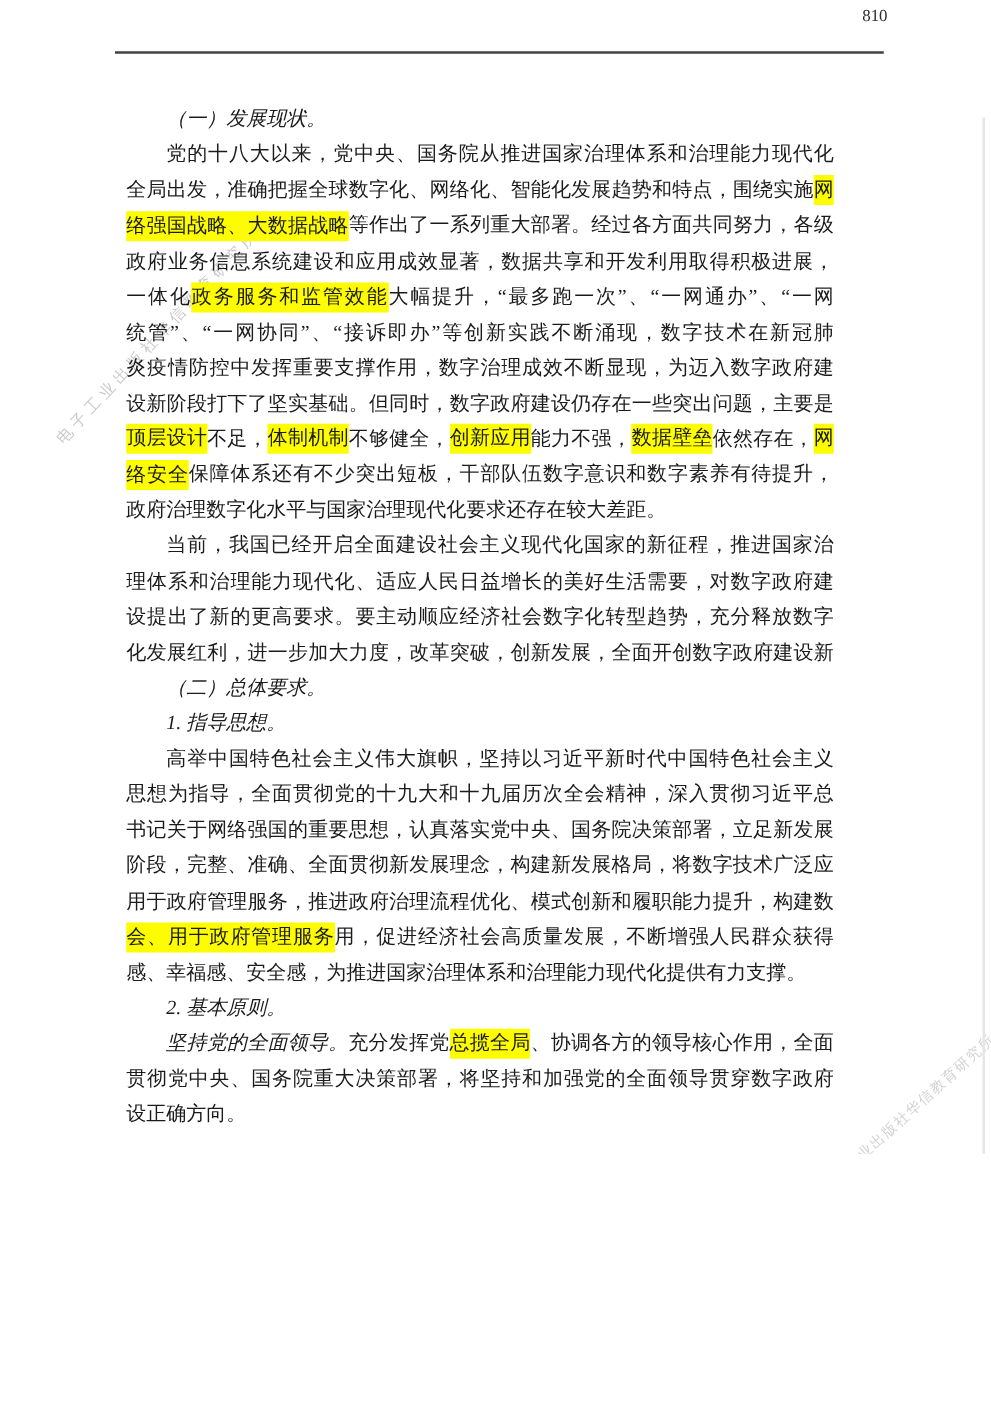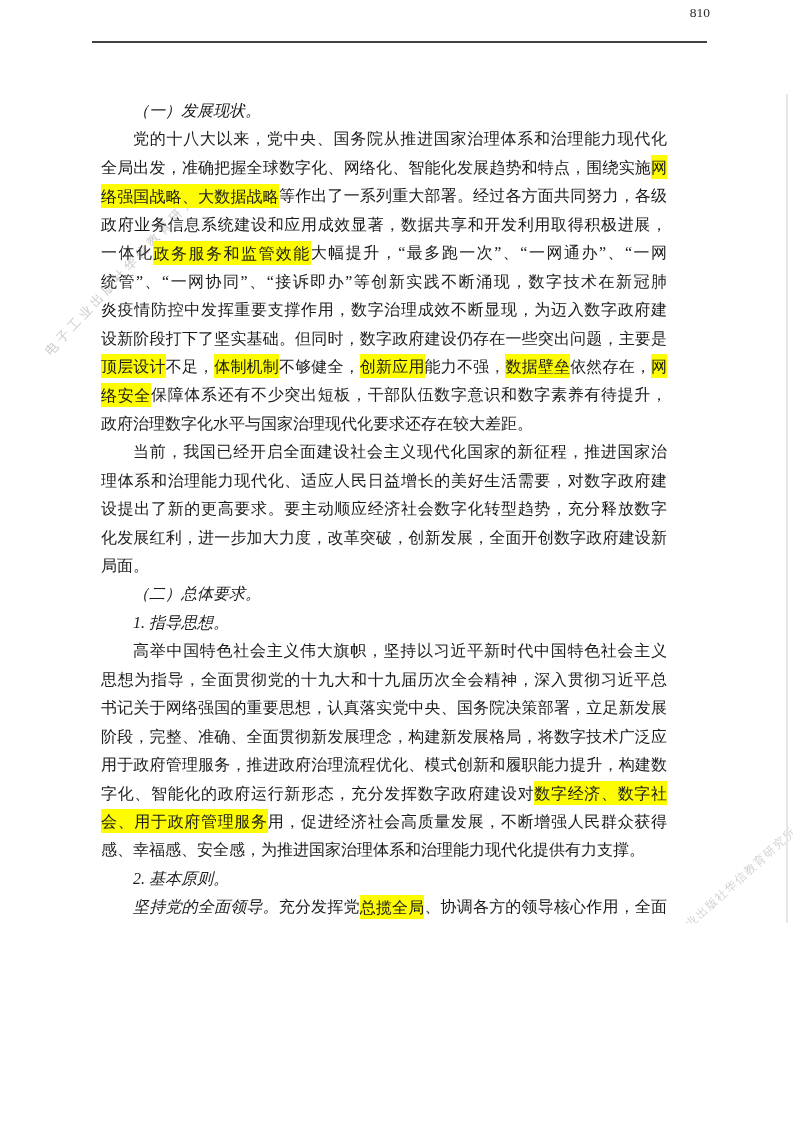--- a/index.html
+++ b/index.html
@@ -53,21 +53,21 @@
   .watermark.right {
     left: 659px; top: 944px;
     font-size: 11.5px;
     letter-spacing: 1.5px;
     color: #d2d2d2;
     transform: rotate(-42deg);
     transform-origin: 0 50%;
   }
   .text-block {
     position: absolute;
-    left: 101px; top: 97px;
+    left: 101px; top: 82px;
     width: 566px;
     z-index: 2;
     color: #1b1b1b;
   }
   .line {
     height: 28.45px;
     line-height: 28.45px;
     font-size: 16px;
     white-space: nowrap;
   }
@@ -103,29 +103,27 @@
       <div class="line just"><span>统管”、“一网协同”、“接诉即办”等创新实践不断涌现，数字技术在新冠肺</span></div>
       <div class="line just"><span>炎疫情防控中发挥重要支撑作用，数字治理成效不断显现，为迈入数字政府建</span></div>
       <div class="line just"><span>设新阶段打下了坚实基础。但同时，数字政府建设仍存在一些突出问题，主要是</span></div>
       <div class="line just"><span class="hl">顶层设计</span><span>不足，</span><span class="hl">体制机制</span><span>不够健全，</span><span class="hl">创新应用</span><span>能力不强，</span><span class="hl">数据壁垒</span><span>依然存在，</span><span class="hl">网</span></div>
       <div class="line just"><span class="hl">络安全</span><span>保障体系还有不少突出短板，干部队伍数字意识和数字素养有待提升，</span></div>
       <div class="line"><span>政府治理数字化水平与国家治理现代化要求还存在较大差距。</span></div>
       <div class="line indent just"><span>当前，我国已经开启全面建设社会主义现代化国家的新征程，推进国家治</span></div>
       <div class="line just"><span>理体系和治理能力现代化、适应人民日益增长的美好生活需要，对数字政府建</span></div>
       <div class="line just"><span>设提出了新的更高要求。要主动顺应经济社会数字化转型趋势，充分释放数字</span></div>
       <div class="line just"><span>化发展红利，进一步加大力度，改革突破，创新发展，全面开创数字政府建设新</span></div>
-      <div class="line"><span>局面。</span></div>
       <div class="line indent kaiti"><span>（二）总体要求。</span></div>
       <div class="line indent kaiti"><span>1. 指导思想。</span></div>
       <div class="line indent just"><span>高举中国特色社会主义伟大旗帜，坚持以习近平新时代中国特色社会主义</span></div>
       <div class="line just"><span>思想为指导，全面贯彻党的十九大和十九届历次全会精神，深入贯彻习近平总</span></div>
       <div class="line just"><span>书记关于网络强国的重要思想，认真落实党中央、国务院决策部署，立足新发展</span></div>
       <div class="line just"><span>阶段，完整、准确、全面贯彻新发展理念，构建新发展格局，将数字技术广泛应</span></div>
       <div class="line just"><span>用于政府管理服务，推进政府治理流程优化、模式创新和履职能力提升，构建数</span></div>
-      <div class="line just"><span>字化、智能化的政府运行新形态，充分发挥数字政府建设对</span><span class="hl">数字经济、数字社</span></div>
       <div class="line just"><span class="hl">会、用于政府管理服务</span><span>用，促进经济社会高质量发展，不断增强人民群众获得</span></div>
       <div class="line"><span>感、幸福感、安全感，为推进国家治理体系和治理能力现代化提供有力支撑。</span></div>
       <div class="line indent kaiti"><span>2. 基本原则。</span></div>
       <div class="line indent just"><span class="kaiti">坚持党的全面领导。</span><span>充分发挥党</span><span class="hl">总揽全局</span><span>、协调各方的领导核心作用，全面</span></div>
       <div class="line just"><span>贯彻党中央、国务院重大决策部署，将坚持和加强党的全面领导贯穿数字政府</span></div>
       <div class="line"><span>设正确方向。</span></div>
     </div>
 </div>
 
 </body></html>

